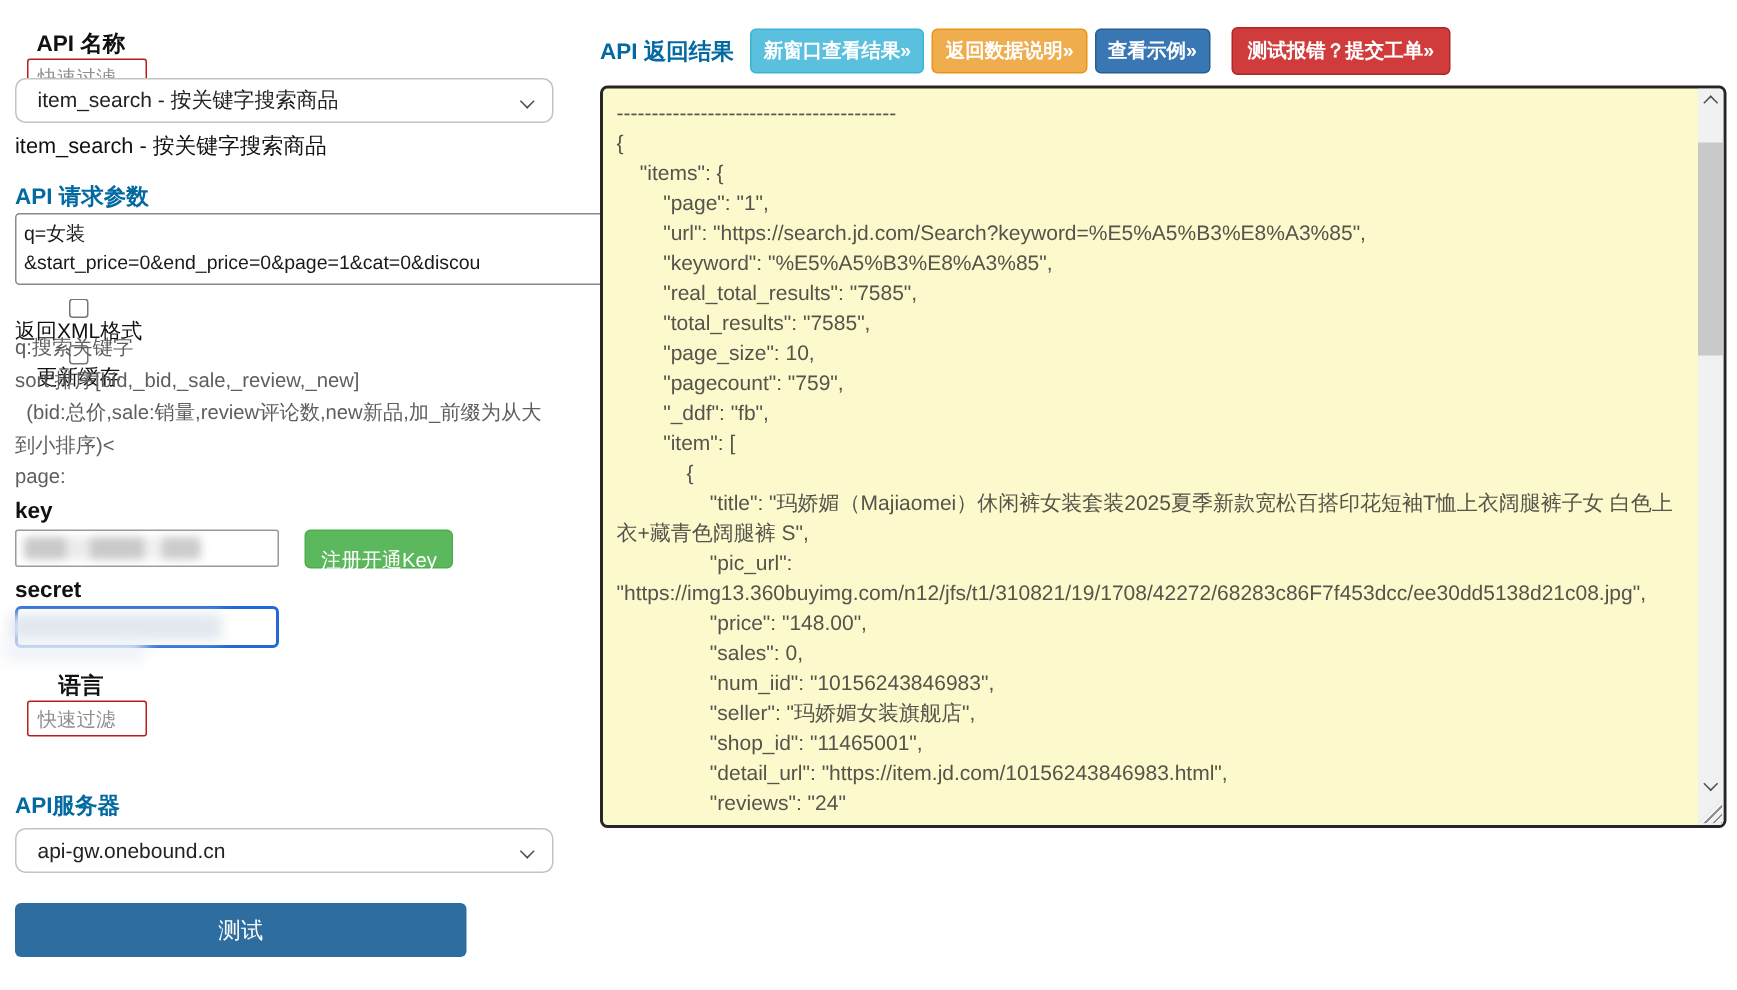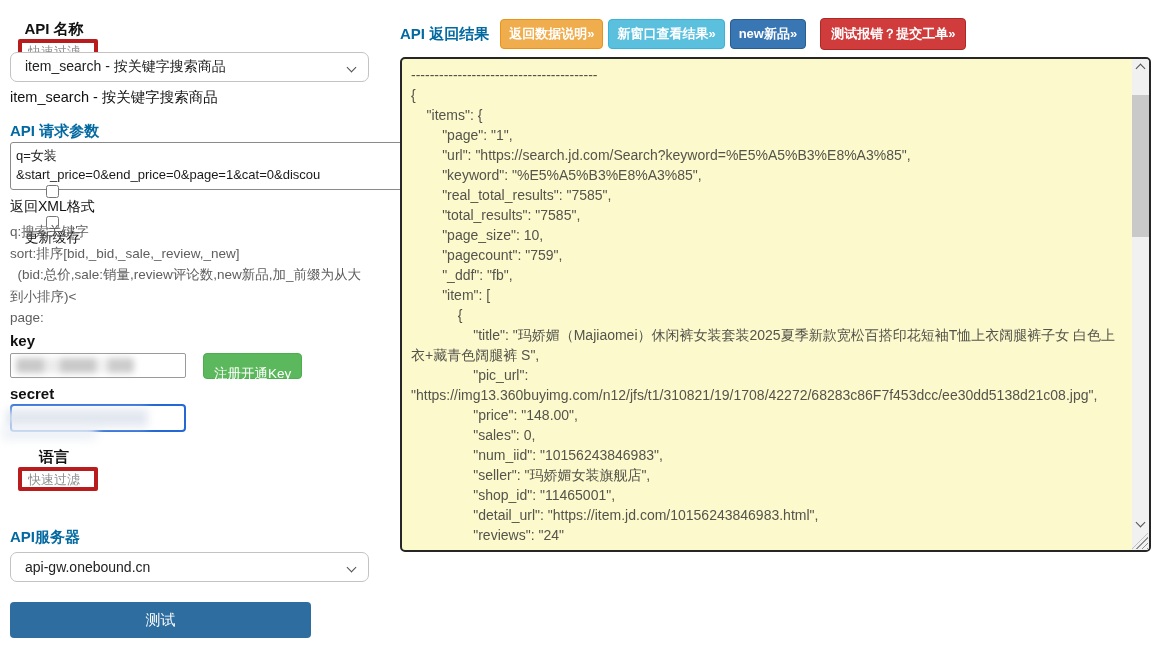--- a/index.html
+++ b/index.html
@@ -3,21 +3,21 @@
 <meta charset="utf-8">
 <style>
   * { box-sizing: border-box; margin: 0; padding: 0; }
   body { background:#fff; font-family:"Liberation Sans","DejaVu Sans",sans-serif; }
   .stage { position:relative; width:1158px; height:660px; background:#fff; overflow:hidden; }
 
   
   .lp { position:absolute; left:10px; top:0; width:361px; height:660px; }
   .abs { position:absolute; left:0;flex-direction:column; }
   .lbl { font-weight:bold; font-size:15px; color:#111; }
-  .filter-input { width:80px; height:24px; border:4px solid #b91c1c; border-radius:2px;
+  .filter-input { width:80px; height:24px; border:1px solid #b91c1c; border-radius:2px;
                   font-size:13px; padding:0 6px; margin-left:8px; vertical-align:middle;
                   font-family:inherit; color:#333; }
   .filter-input::placeholder { color:#8f8f8f; }
   .row { display:flex; align-items:center; }
 
   .fake-select { position:absolute; left:0; width:359px; height:30px; background:#fff;
                  border:1px solid #c3c3c3; border-radius:7px; display:flex; align-items:center;
                  padding:0 30px 0 14px; font-size:14px; color:#222; cursor:pointer; }
   .sel-chev { position:absolute; right:13px; top:11px; }
 
@@ -106,21 +106,21 @@
     <div class="heading abs" style="top:122px">API 请求参数</div>
 
     <div class="mini-area" style="top:142px">
       <pre>q=女装
 &amp;start_price=0&amp;end_price=0&amp;page=1&amp;cat=0&amp;discou</pre>
       <i class="chev up small mini-scroll-up"></i>
       <i class="chev down small mini-scroll-down"></i>
       <span class="grip" style="width:12px;height:12px"></span>
     </div>
 
-    <div class="chk-row abs" style="top:185px">
+    <div class="chk-row abs" style="top:199px">
       <input type="checkbox" style="">
       <span>返回XML格式</span>
       <span class="gap"></span>
       <input type="checkbox" style="">
       <span>更新缓存</span>
     </div>
 
     <div class="help abs" style="top:221px">q:搜索关键字
 sort:排序[bid,_bid,_sale,_review,_new]
   (bid:总价,sale:销量,review评论数,new新品,加_前缀为从大到小排序)&lt;
@@ -148,23 +148,23 @@
     <div class="fake-select" style="top:552px">
       <span>api-gw.onebound.cn</span>
       <i class="chev down sel-chev"></i>
     </div>
 
     <button class="test-btn" style="top:602px">测试</button>
   </div>
 
   <div class="rp-header">
     <span class="heading">API 返回结果</span>
+    <button class="hbtn b-info">新窗口查看结果»</button>
     <button class="hbtn b-warn">返回数据说明»</button>
-    <button class="hbtn b-info">新窗口查看结果»</button>
-    <button class="hbtn b-primary">new新品»</button>
+    <button class="hbtn b-primary">查看示例»</button>
     <button class="hbtn b-danger">测试报错？提交工单»</button>
   </div>
 
   <div class="result-box">
     <pre class="result-pre">----------------------------------------
 {
     "items": {
         "page": "1",
         "url": "https://search.jd.com/Search?keyword=%E5%A5%B3%E8%A3%85",
         "keyword": "%E5%A5%B3%E8%A3%85",

